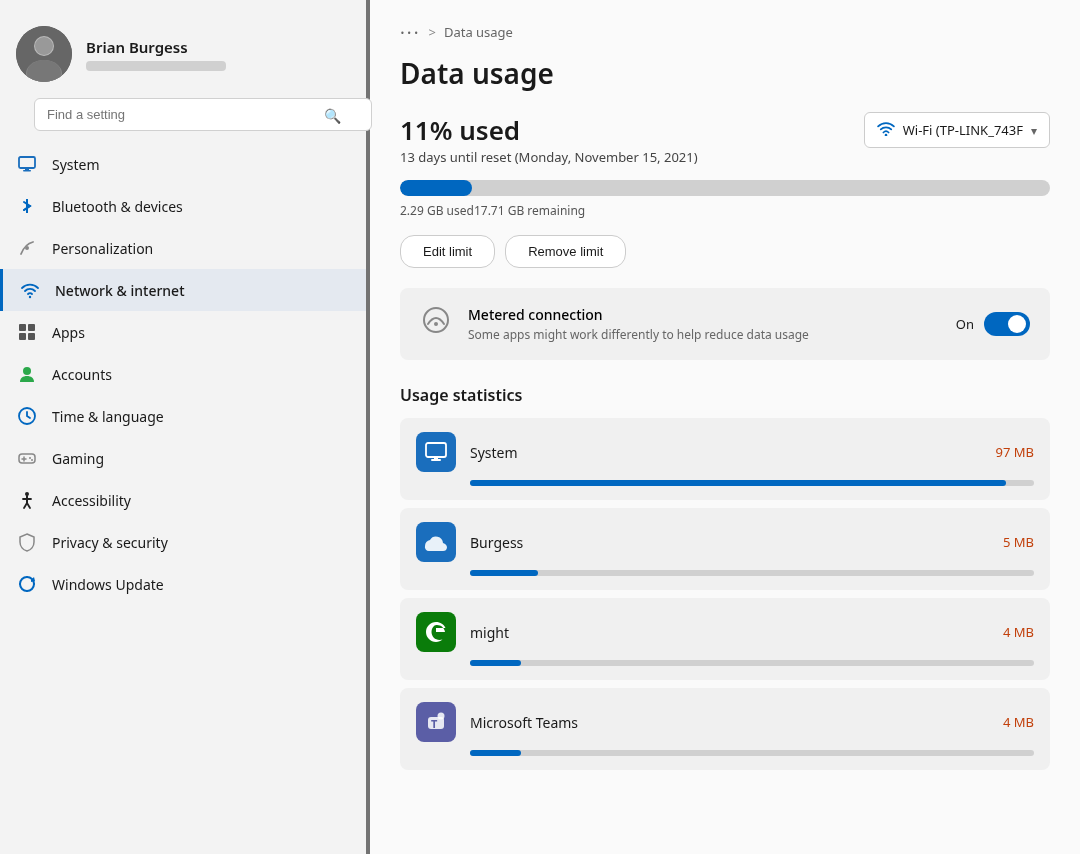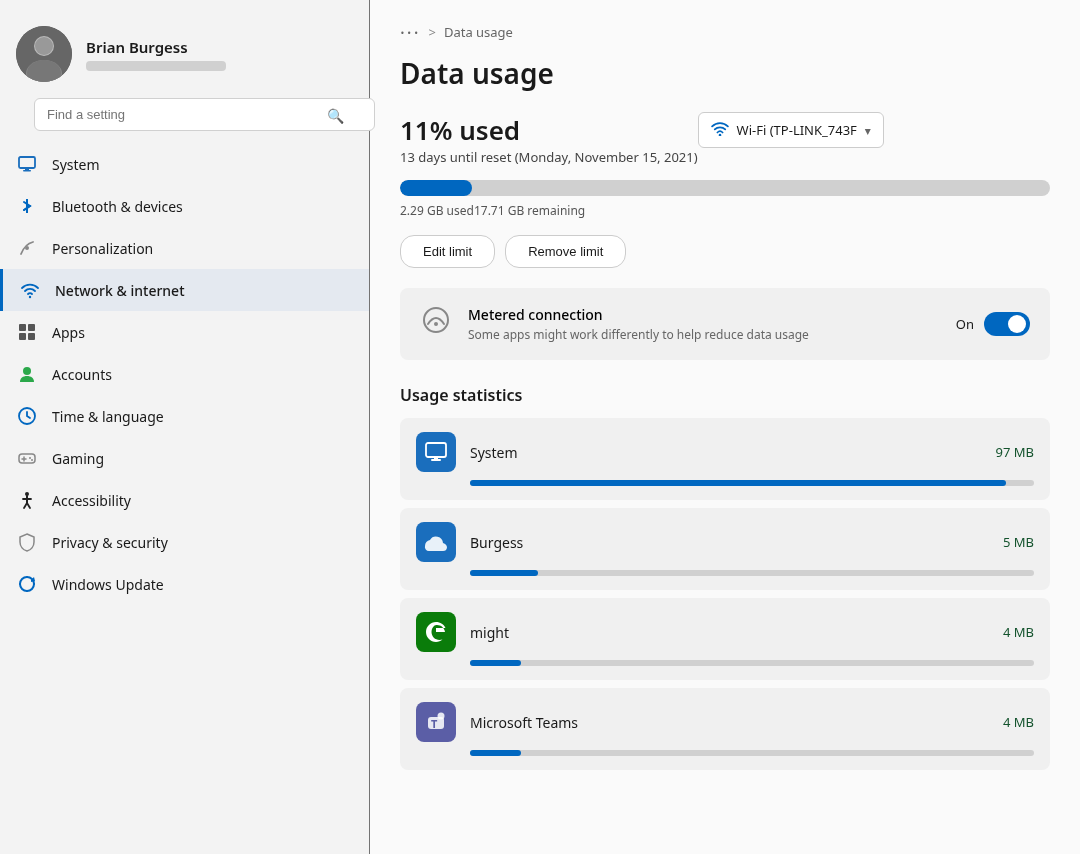--- a/index.html
+++ b/index.html
@@ -13,21 +13,21 @@
       font-size: 14px;
     }
 
     
     .sidebar {
       width: 370px;
       background: #f3f3f3;
       display: flex;
       flex-direction: column;
       padding: 16px 0 0 0;
-      border-right: 1px solid #737373;
+      border-right: 4px solid #737373;
       flex-shrink: 0;
     }
 
     .profile-section {
       display: flex;
       align-items: center;
       padding: 10px 16px 16px 16px;
       gap: 14px;
     }
 
@@ -155,20 +155,21 @@
     .page-title {
       font-size: 28px;
       font-weight: 600;
       color: #1a1a1a;
       margin-bottom: 20px;
     }
 
     
     .usage-header {
       display: flex;
+      justify-content: space-between;
       align-items: flex-start;
       margin-bottom: 6px;
     }
 
     .usage-percent {
       font-size: 26px;
       font-weight: 600;
       color: #1a1a1a;
     }
 
@@ -347,21 +348,21 @@
 
     .app-name {
       flex: 1;
       font-size: 14px;
       font-weight: 400;
       color: #1a1a1a;
     }
 
     .app-size {
       font-size: 13px;
-      color: #14532d;
+      color: #c2410c;
     }
 
     .app-bar-container {
       height: 6px;
       background: #d0d0d0;
       border-radius: 3px;
       width: 100%;
       margin-left: 54px;
     }
 

